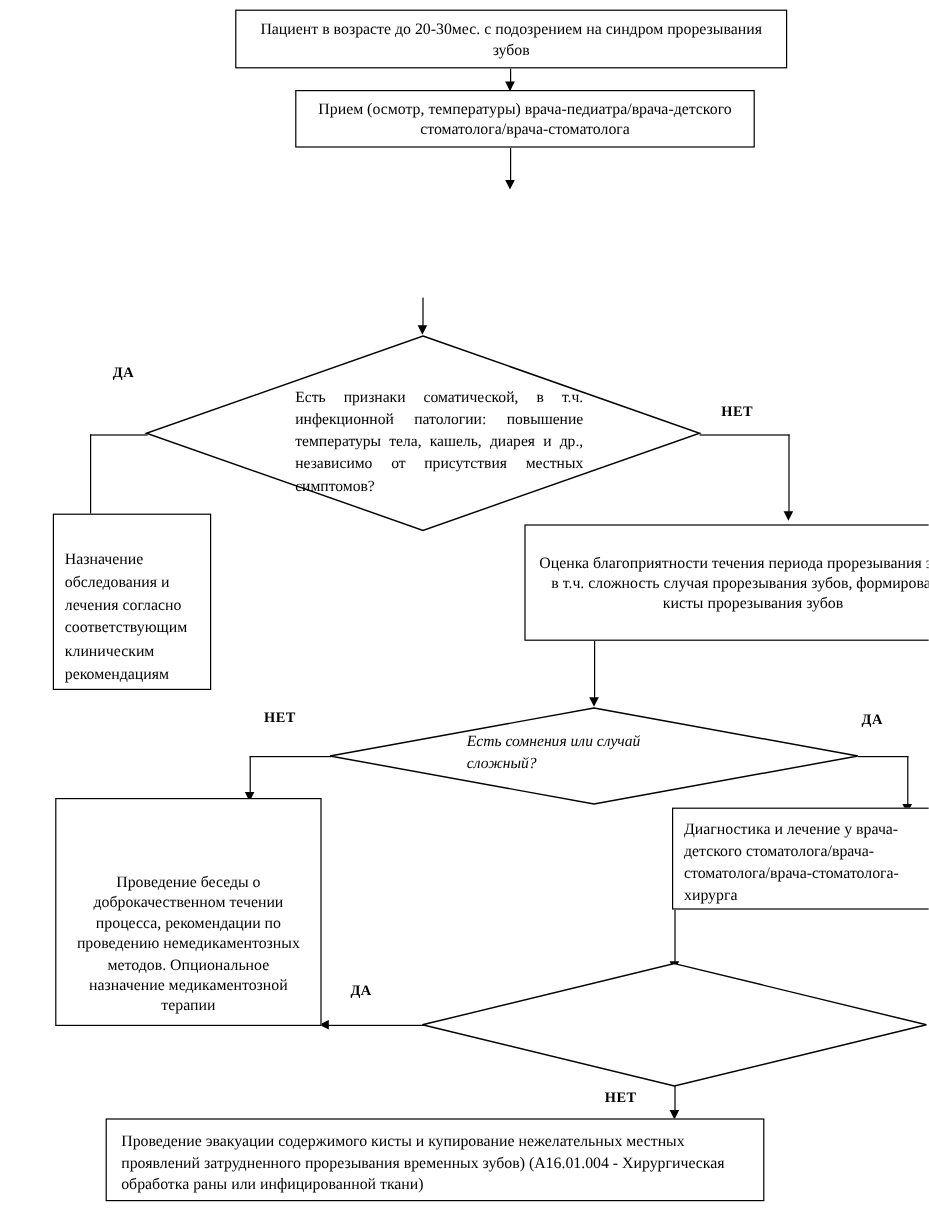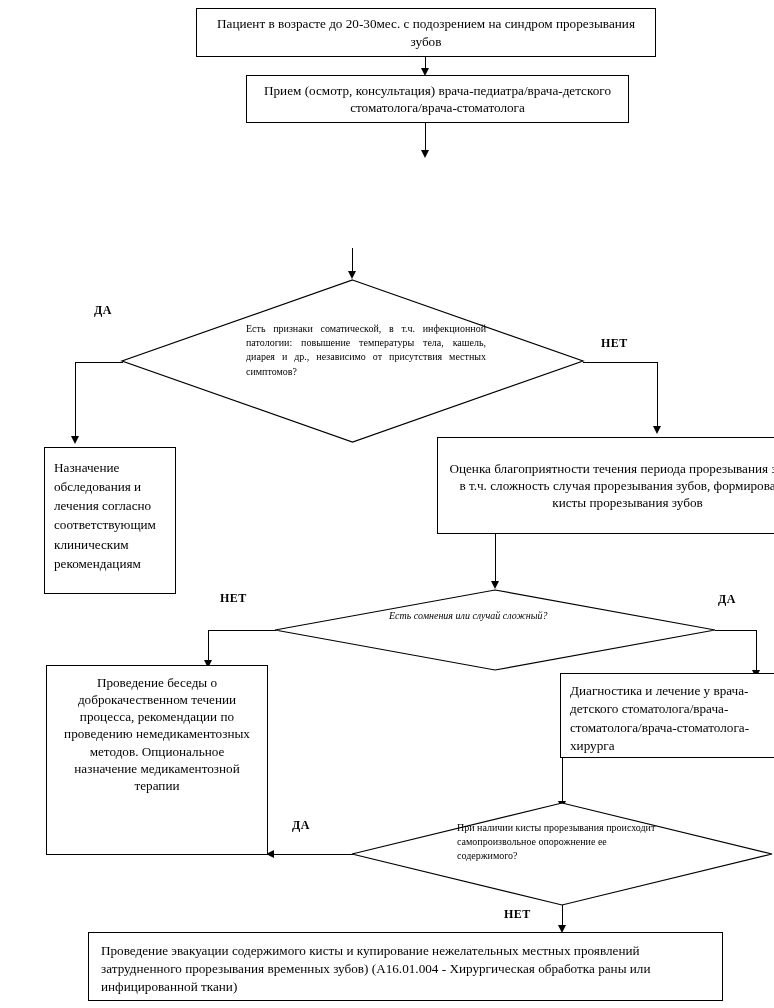--- a/index.html
+++ b/index.html
@@ -35,21 +35,21 @@
     position:absolute;
     z-index:3;
   }
   .diamond svg{
     position:absolute;
     left:0;top:0;
     overflow:visible;
   }
   .diamond .dtext{
     position:absolute;
-    font-size:10px;
+    font-size:13px;
     line-height:1.42;
     color:#000;
     z-index:4;
   }
   .dtext.justify{text-align:justify;}
   .dtext.left{text-align:left;}
 
   
   .ln{
     position:absolute;
@@ -91,21 +91,21 @@
 <div id="canvas">
 
   <div class="box center" style="left:196px;top:8px;width:460px;height:49px;display:flex;align-items:center;justify-content:center;">
     <span class="txt">Пациент в возрасте до 20-30мес. с подозрением на синдром прорезывания зубов</span>
   </div>
 
   <div class="ln v" style="left:425px;top:57px;height:13px;"></div>
   <div class="arrow-d" style="left:421px;top:68px;"></div>
 
   <div class="box center" style="left:246px;top:75px;width:383px;height:48px;display:flex;align-items:center;justify-content:center;">
-    <span class="txt">Прием (осмотр, консультация) врача-педиатра/врача-детского стоматолога/врача-стоматолога</span>
+    <span class="txt">Прием (осмотр, температуры) врача-педиатра/врача-детского стоматолога/врача-стоматолога</span>
   </div>
 
   <div class="ln v" style="left:425px;top:123px;height:28px;"></div>
   <div class="arrow-d" style="left:421px;top:150px;"></div>
 
 
   <div class="ln v" style="left:352px;top:248px;height:24px;"></div>
   <div class="arrow-d" style="left:348px;top:271px;"></div>
 
   <div class="diamond" style="left:122px;top:280px;width:461px;height:162px;">
@@ -118,21 +118,21 @@
   <div class="ln h" style="left:75px;top:362px;width:48px;"></div>
   <div class="ln v" style="left:75px;top:362px;height:76px;"></div>
   <div class="arrow-d" style="left:71px;top:436px;"></div>
   <div class="lbl" style="left:94px;top:303px;">ДА</div>
 
   <div class="ln h" style="left:583px;top:362px;width:75px;"></div>
   <div class="ln v" style="left:657px;top:362px;height:66px;"></div>
   <div class="arrow-d" style="left:653px;top:426px;"></div>
   <div class="lbl" style="left:601px;top:336px;">НЕТ</div>
 
-  <div class="box left" style="left:44px;top:447px;width:132px;height:147px;padding:10px 9px;line-height:1.45;">
+  <div class="box left" style="left:44px;top:428px;width:132px;height:147px;padding:27px 9px;line-height:1.45;">
     <span class="txt">Назначение обследования и лечения согласно соответствующим клиническим рекомендациям</span>
   </div>
 
   <div class="box center" style="left:437px;top:437px;width:381px;height:97px;display:flex;align-items:center;justify-content:center;">
     <span class="txt">Оценка благоприятности течения периода прорезывания зубов, в т.ч. сложность случая прорезывания зубов, формирование кисты прорезывания зубов</span>
   </div>
 
   <div class="ln v" style="left:495px;top:534px;height:49px;"></div>
   <div class="arrow-d" style="left:491px;top:581px;"></div>
 
@@ -146,43 +146,42 @@
   <div class="ln h" style="left:208px;top:630px;width:68px;"></div>
   <div class="ln v" style="left:208px;top:630px;height:32px;"></div>
   <div class="arrow-d" style="left:204px;top:660px;"></div>
   <div class="lbl" style="left:220px;top:591px;">НЕТ</div>
 
   <div class="ln h" style="left:715px;top:630px;width:42px;"></div>
   <div class="ln v" style="left:756px;top:630px;height:42px;"></div>
   <div class="arrow-d" style="left:752px;top:670px;"></div>
   <div class="lbl" style="left:718px;top:592px;">ДА</div>
 
-  <div class="box center" style="left:46px;top:665px;width:222px;height:190px;display:flex;align-items:flex-start;justify-content:center;padding:8px 10px;">
+  <div class="box center" style="left:46px;top:665px;width:222px;height:190px;display:flex;align-items:flex-end;justify-content:center;padding:8px 10px;">
     <span class="txt">Проведение беседы о доброкачественном течении процесса, рекомендации по проведению немедикаментозных методов. Опциональное назначение медикаментозной терапии</span>
   </div>
 
   <div class="box left" style="left:560px;top:673px;width:216px;height:85px;padding:8px 9px;line-height:1.40;">
     <span class="txt">Диагностика и лечение у врача-детского стоматолога/врача-стоматолога/врача-стоматолога-хирурга</span>
   </div>
 
   <div class="ln v" style="left:562px;top:758px;height:45px;"></div>
   <div class="arrow-d" style="left:558px;top:801px;"></div>
 
   <div class="diamond" style="left:352px;top:803px;width:420px;height:102px;">
     <svg width="420" height="102" viewBox="0 0 420 102">
       <polygon points="210,0 420,51 210,102 0,51" fill="#ffffff" stroke="#000000" stroke-width="1.2"></polygon>
     </svg>
-    <div class="dtext left" style="left:105px;top:18px;width:205px;">При наличии кисты прорезывания происходит самопроизвольное опорожнение ее содержимого?</div>
   </div>
 
   <div class="ln h" style="left:272px;top:854px;width:82px;"></div>
   <div class="arrow-l" style="left:266px;top:850px;"></div>
   <div class="lbl" style="left:292px;top:818px;">ДА</div>
 
   <div class="ln v" style="left:562px;top:905px;height:22px;"></div>
   <div class="arrow-d" style="left:558px;top:925px;"></div>
   <div class="lbl" style="left:504px;top:907px;">НЕТ</div>
 
-  <div class="box left" style="left:88px;top:932px;width:635px;height:69px;padding:9px 12px;line-height:1.38;">
+  <div class="box left" style="left:88px;top:932px;width:549px;height:69px;padding:9px 12px;line-height:1.38;">
     <span class="txt">Проведение эвакуации содержимого кисты и купирование нежелательных местных проявлений затрудненного прорезывания временных зубов) (А16.01.004 - Хирургическая обработка раны или инфицированной ткани)</span>
   </div>
 
 </div>
 
 </body></html>

